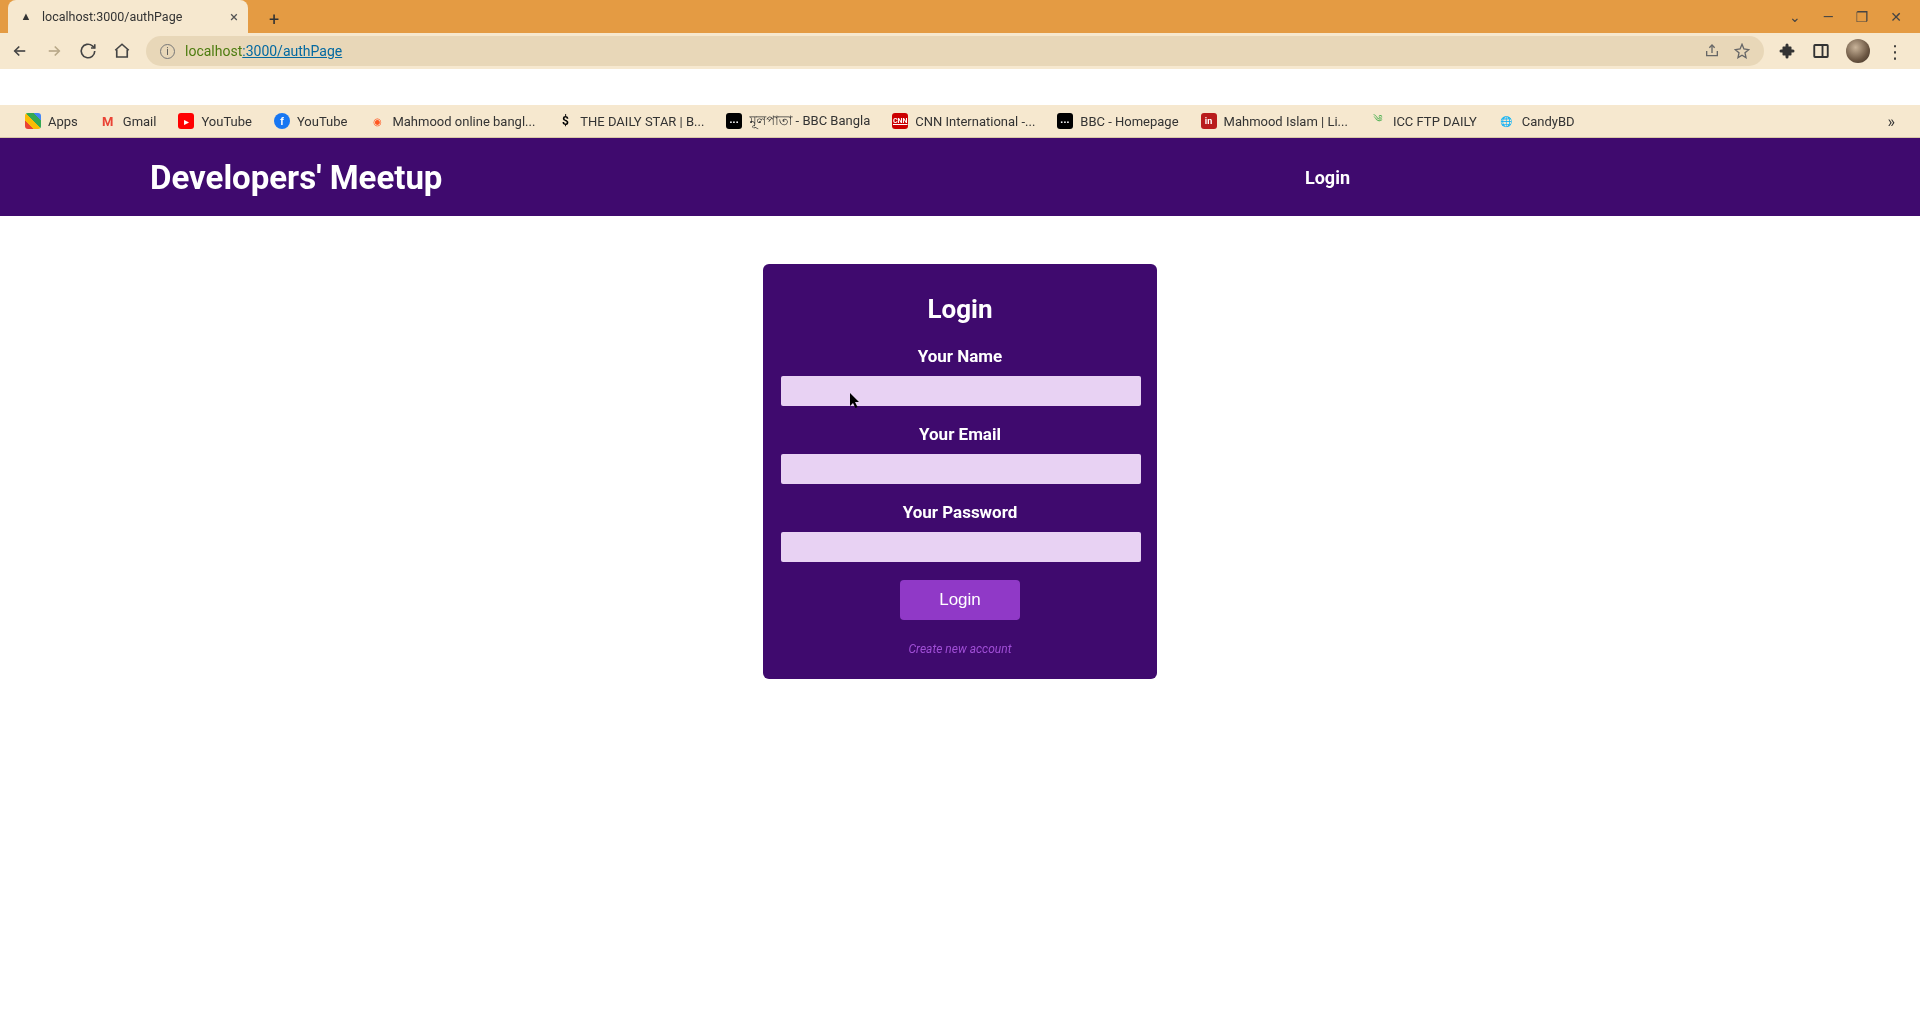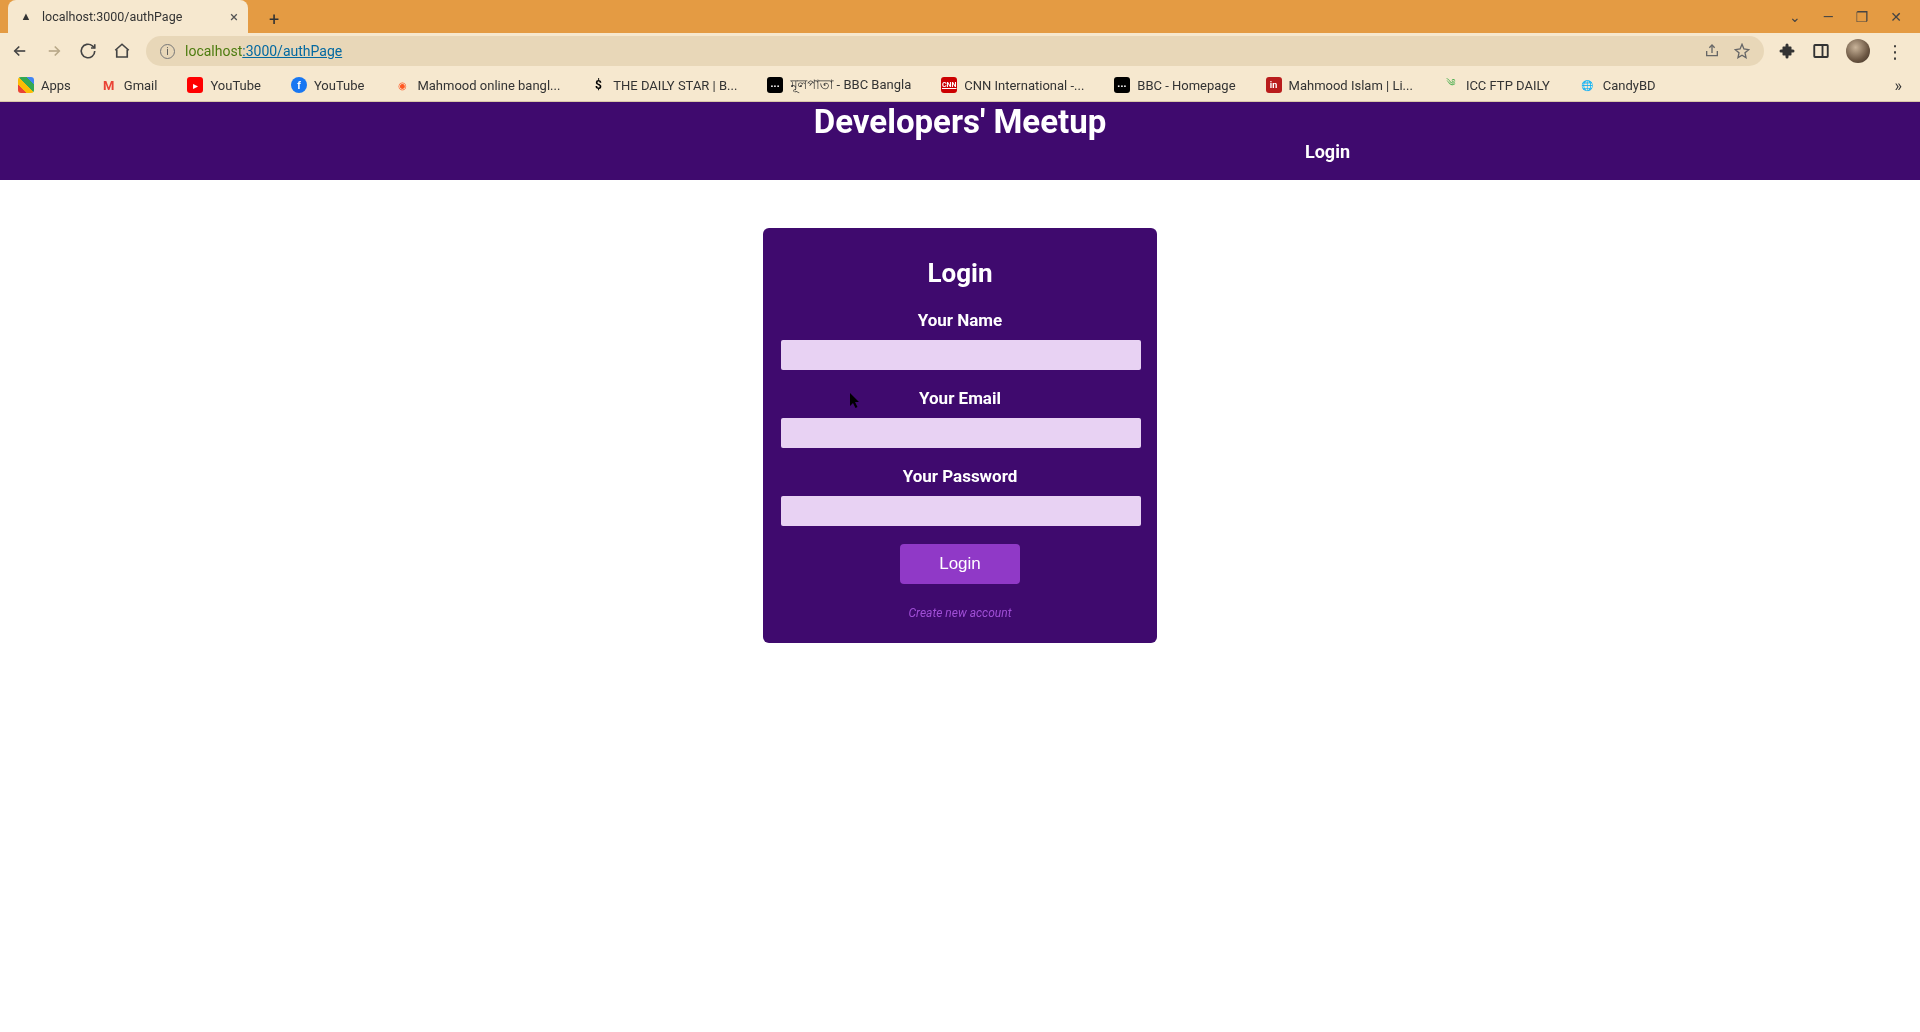--- a/index.html
+++ b/index.html
@@ -17,28 +17,28 @@
 .toolbar { background: #f6e8cf; height: 36px; display: flex; align-items: center; padding: 0 10px; gap: 14px; }
 .nav-icon { width: 20px; height: 20px; display:flex; align-items:center; justify-content:center; color:#555; cursor:pointer; }
 .nav-icon.disabled { color:#a99b81; }
 .address-bar { flex: 1; background: #e8d7b8; height: 30px; border-radius: 15px; display: flex; align-items: center; padding: 0 14px; font-size: 14px; color: #555; gap:10px; }
 .url-host { color:#4d7c0f; }
 .url-path { color:#0369a1;text-decoration:underline; }
 .addr-right { margin-left:auto; display:flex; gap:14px; color:#666; }
 .toolbar-right { display:flex; align-items:center; gap:16px; padding-right:6px; }
 .avatar { width:24px; height:24px; border-radius:50%; background: radial-gradient(circle at 40% 35%, #c9b49a 0%, #6b5642 60%, #3a2d22 100%); }
 
-.bookmarks { background: #f6e8cf; height: 33px; display:flex; align-items:center; padding: 0 18px; gap: 30px; font-size: 13px; color:#333; border-bottom:1px solid #d9c7a8; }
+.bookmarks { background: #f6e8cf; height: 33px; display:flex; align-items:center; padding: 0 25px; gap: 22px; font-size: 13px; color:#333; border-bottom:1px solid #d9c7a8;margin-top:36px; }
 .bm { display:flex; align-items:center; gap:7px; cursor:pointer; white-space:nowrap; }
 .bm-icon { width:16px; height:16px; display:flex; align-items:center; justify-content:center; border-radius:3px; font-size:10px; color:#fff; }
 .bm-more { margin-left:auto; color:#333; font-size:16px; cursor:pointer; }
 
 
 .page { background:#fff; height: calc(1032px - 102px); }
-.app-header { background:#3f0a6e; height:78px; display:flex; align-items:center; padding: 0 150px 0 150px; flex-direction: column; }
+.app-header { background:#3f0a6e; height:78px; display:flex; align-items:center; padding: 0 150px 0 150px; }
 .brand { color:#fff; font-weight:700; font-size:33px; }
 .nav-login { margin-left:auto; color:#fff; font-weight:700; font-size:18px; cursor:pointer; padding-right:420px; }
 
 .form-wrap { display:flex; justify-content:center; padding-top:48px; }
 .card { background:#3f0a6e; width:394px; border-radius:6px; padding: 30px 18px 22px; text-align:center; }
 .card-title { color:#fff; font-weight:700; font-size:26px; margin-bottom:22px; }
 .field-label { color:#fff; font-weight:700; font-size:17px; margin-bottom:10px; }
 .field-input { width: 360px; height:30px; background:#e8d2f3; border:none; border-radius:2px; margin: 0 auto 18px; display:block; padding: 0 8px; font-size:14px; }
 .btn-login { background:#9039c7; color:#fff; border:none; width:120px; height:40px; border-radius:4px; font-size:17px; cursor:pointer; margin: 12px auto 18px; display:block; }
 .create-link { color:#a04fd6; font-size:12px; cursor:pointer; display:inline-block;font-style:italic; }

